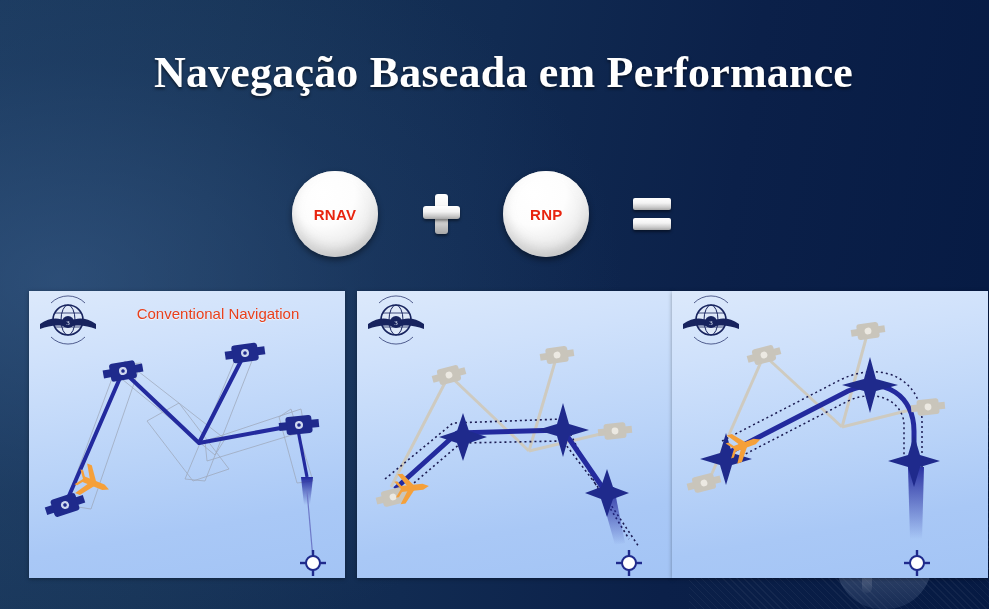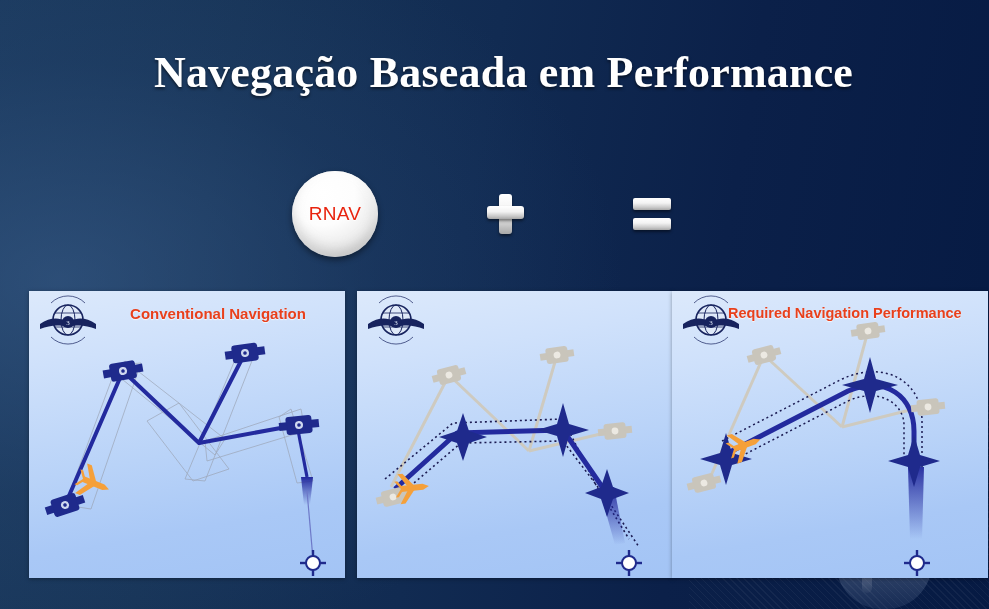--- a/index.html
+++ b/index.html
@@ -97,22 +97,22 @@
     box-shadow:
       0 3px 6px rgba(0,0,0,0.45),
       inset 0 -7px 12px rgba(150,150,150,0.35),
       inset 0 5px 9px rgba(255,255,255,0.9);
     display: flex;
     align-items: center;
     justify-content: center;
   }
   .eq-circle .eq-label {
     color: #e8240f;
-    font-weight: normal;
-    font-size: 19px;
+    font-weight: bold;
+    font-size: 15px;
     letter-spacing: 0.3px;
     text-shadow: 0 1px 0 rgba(255,255,255,0.85);
   }
   .eq-op {
     position: relative;
     width: 40px;
     height: 44px;
     flex: 0 0 auto;
   }
   
@@ -158,21 +158,21 @@
   #panel-2 { left: 357px; }
   #panel-3 { left: 672px; }
 
   .panel-title {
     position: absolute;
     top: 14px;
     left: 66px;
     right: 4px;
     text-align: center;
     color: #e8401c;
-    font-weight: bold;
+    font-weight: normal;
     font-size: 15px;
     text-shadow: 0 1px 1px rgba(255,255,255,0.8);
     white-space: nowrap;
   }
   #panel-3 .panel-title { font-size: 14.5px; left: 56px; text-align: left; }
   #panel-2 .panel-title { left: 60px; }
 
   .panel-logo {
     position: absolute;
     left: 10px;
@@ -199,20 +199,23 @@
   <div id="title">Navegação Baseada em Performance</div>
 
   <div id="equation">
 
     <div class="eq-circle">
       <span class="eq-label">RNAV</span>
     </div>
 
     <div class="eq-op op-plus"></div>
 
+    <div class="eq-circle">
+      <span class="eq-label">RNP</span>
+    </div>
 
     <div class="eq-op">
       <div class="op-eq-bar b1"></div>
       <div class="op-eq-bar b2"></div>
     </div>
 
 
   </div>
 
   <div class="panel" id="panel-1">
@@ -481,16 +484,15 @@
         <line x1="-13" y1="7" x2="13" y2="7" stroke="#17235e" stroke-width="0.8"></line>
         <path d="M-28,4 C-18,-3 -8,-3 -2,2 L-2,7 C-10,4 -19,6 -28,9 Z" fill="#17235e"></path>
         <path d="M28,4 C18,-3 8,-3 2,2 L2,7 C10,4 19,6 28,9 Z" fill="#17235e"></path>
         <circle cx="0" cy="2" r="6" fill="#17235e"></circle>
         <text x="0" y="5" font-size="7" fill="#dfe9f8" text-anchor="middle" font-family="Liberation Serif, serif">3</text>
         <path d="M-17,-17 A24 24 0 0 1 17,-17" fill="none" stroke="#17235e" stroke-width="0.7"></path>
         <path d="M-17,17 A24 24 0 0 0 17,17" fill="none" stroke="#17235e" stroke-width="0.7"></path>
       </g>
     </svg>
 
-    <div class="panel-title">Required Navigation Performance</div>
   </div>
 
 </div>
 
 </body></html>

